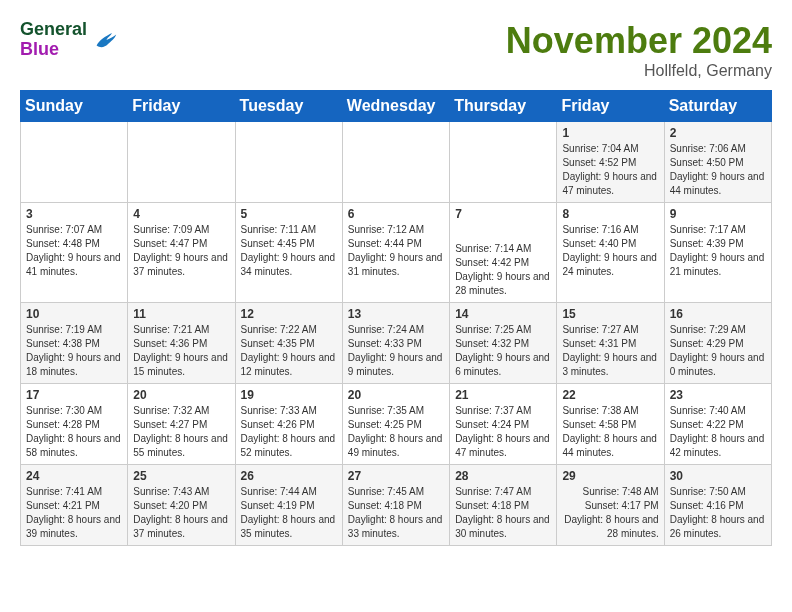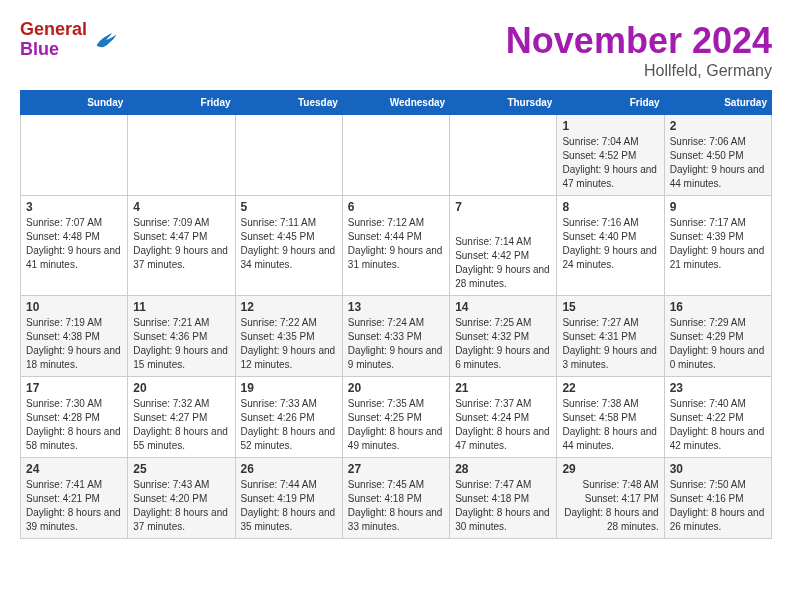--- a/index.html
+++ b/index.html
@@ -21,50 +21,50 @@
       align-items: center;
       gap: 4px;
     }
     .logo-text {
       display: flex;
       flex-direction: column;
       font-size: 18px;
       font-weight: bold;
       line-height: 1.1;
     }
-    .logo-general { color: #b91c1c; }
+    .logo-general { color: #14532d; }
     .logo-blue { color: #a21caf; }
     .logo-bird {
       width: 28px;
       height: 28px;
     }
     .title-block {
       text-align: right;
     }
     .calendar-title {
       font-size: 36px;
       font-weight: bold;
-      color: #a21caf;
+      color: #4d7c0f;
     }
     .calendar-subtitle {
       font-size: 16px;
       color: #555;
     }
     table {
       width: 100%;
       border-collapse: collapse;
       table-layout: fixed;
     }
     thead th {
       background-color: #1565c0;
       color: #fff;
-      font-size: 10px;
+      font-size: 16px;
       font-weight: bold;
       padding: 6px 4px;
-      text-align: right;
+      text-align: left;
       border: 1px solid #1565c0;
     }
     tbody td {
       vertical-align: top;
       border: 1px solid #ccc;
       padding: 4px 5px;
       font-size: 10.5px;
       color: #333;
       height: 80px;
       background: #fff;

